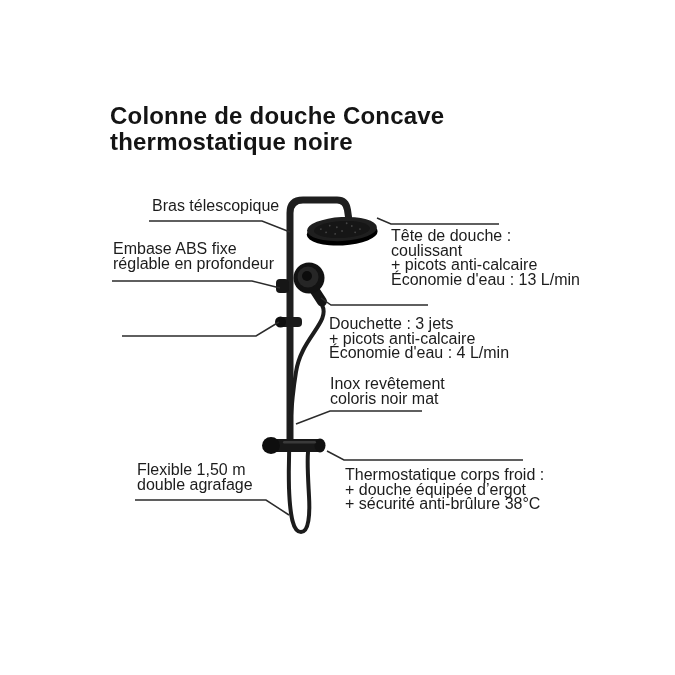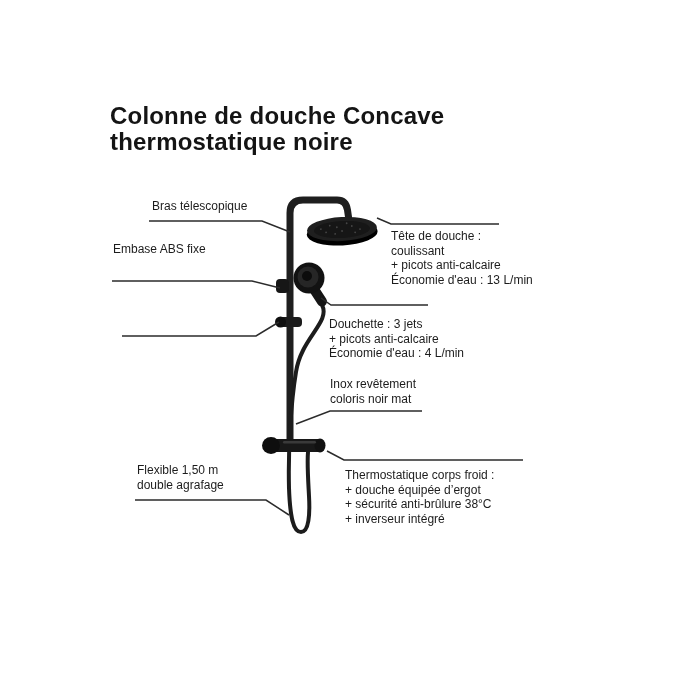--- a/index.html
+++ b/index.html
@@ -19,21 +19,21 @@
     font-size: 24px;
     font-weight: bold;
     line-height: 26px;
     letter-spacing: 0.2px;
     color: #141414;
     white-space: nowrap;
   }
   .title div { display: block; }
   .label {
     position: absolute;
-    font-size: 12px;
+    font-size: 16px;
     line-height: 14.5px;
     white-space: nowrap;
     color: #1c1c1c;
   }
   .label b { font-weight: normal; }
   svg.overlay {
     position: absolute;
     left: 0; top: 0;
     width: 675px; height: 675px;
   }
@@ -110,20 +110,21 @@
     <div>Colonne de douche Concave</div>
     <div>thermostatique noire</div>
   </div>
 
   <div class="label" style="left:152px; top:199px;">
     <div>Bras télescopique</div>
   </div>
 
   <div class="label" style="left:113px; top:242px;">
     <div>Embase ABS fixe</div>
+    <div>réglable en profondeur</div>
   </div>
 
 
   <div class="label" style="left:137px; top:463px;">
     <div>Flexible 1,50 m</div>
     <div>double agrafage</div>
   </div>
 
   <div class="label" style="left:391px; top:229px;">
     <div>Tête de douche :</div>
@@ -140,16 +141,15 @@
 
   <div class="label" style="left:330px; top:377px;">
     <div>Inox revêtement</div>
     <div>coloris noir mat</div>
   </div>
 
   <div class="label" style="left:345px; top:468px;">
     <div>Thermostatique corps froid :</div>
     <div>+ douche équipée d’ergot</div>
     <div>+ sécurité anti-brûlure 38°C</div>
-    <div>+ inverseur intégré</div>
   </div>
 
 </div>
 
 </body></html>

